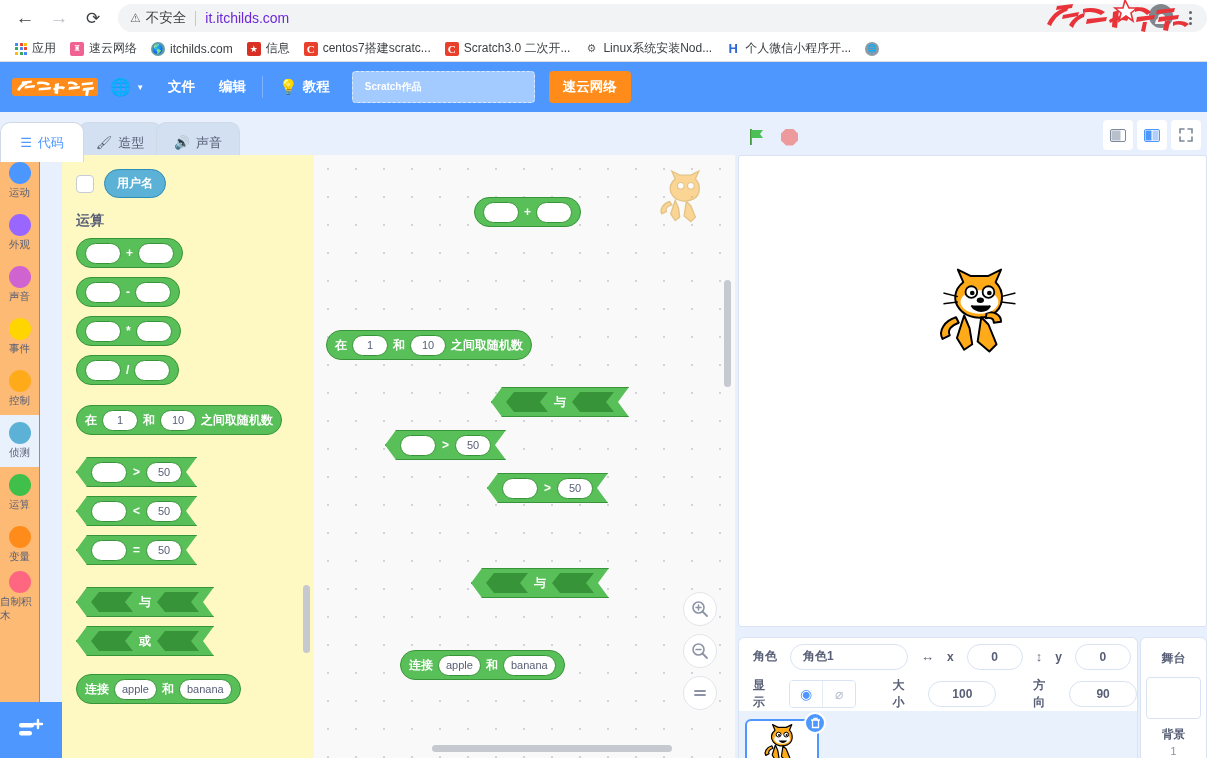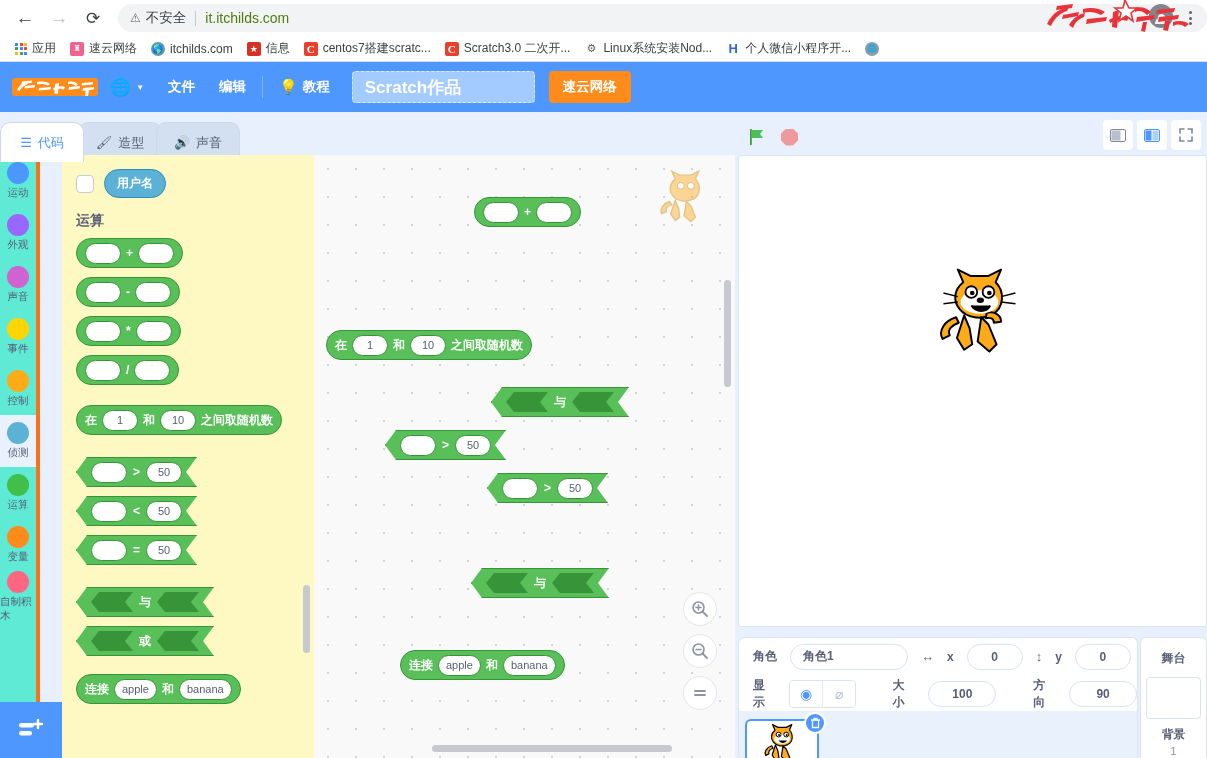--- a/index.html
+++ b/index.html
@@ -16,21 +16,21 @@
   .nav-btn { width: 34px; height: 30px; display: flex; align-items: center; justify-content: center;
              color: #5f6368; font-size: 19px; cursor: pointer; }
   .nav-btn.back { margin-left: 8px; color: #3c4043; }
   .nav-btn.fwd { color: #bdc1c6; }
   .nav-btn.reload { font-size: 17px; color: #3c4043; }
   .omnibox { margin-left: 8px; height: 28px; flex: 1; background: #f1f3f4; border-radius: 14px;
              display: flex; align-items: center; padding: 0 12px; max-width: 1100px; }
   .warn-ico { color: #5f6368; font-size: 12px; margin-right: 5px; }
   .warn-txt { font-size: 13.5px; color: #3c4043; }
   .omni-sep { width: 1px; height: 15px; background: #c6c8ca; margin: 0 9px; }
-  .omni-url { font-size: 14px; color: #4d7c0f; }
+  .omni-url { font-size: 14px; color: #6d28d9; }
   .kebab { position: absolute; right: 4px; top: 4px; width: 26px; height: 28px;
            display: flex; flex-direction: column; align-items: center; justify-content: center; gap: 2.5px; }
   .kebab i { width: 3px; height: 3px; border-radius: 50%; background: #5f6368; display: block; }
 
   .bm-row { position: absolute; left: 0; top: 36px; width: 1207px; height: 26px;
             display: flex; align-items: center; border-bottom: 1px solid #dadce0; }
   .bm { display: flex; align-items: center; gap: 5px; padding: 0 7px; height: 22px;
         font-size: 12px; color: #3c4043; white-space: nowrap; cursor: pointer; }
   .bm:first-child { margin-left: 8px; }
   .apps-grid { display: grid; grid-template-columns: repeat(3, 3px); grid-template-rows: repeat(3, 3px);
@@ -73,21 +73,21 @@
              justify-content: center; }
   .mb-item { display: flex; align-items: center; gap: 5px; padding: 0 12px; height: 50px;
              color: #fff; font-size: 13.5px; font-weight: bold; cursor: pointer; }
   .mb-globe { font-size: 17px; font-weight: normal; }
   .mb-caret { font-size: 8px; }
   .mb-div { width: 1px; height: 22px; background: rgba(255,255,255,.28); margin: 0 4px; }
   .bulb { font-size: 15px; }
   .proj-name { margin-left: 10px; width: 183px; height: 32px; border-radius: 4px;
                border: 1px dashed rgba(255,255,255,.6); background: #a3cbff;
                display: flex; align-items: center; padding: 0 12px;
-               color: #fff; font-size: 17px; font-weight: bold; }
+               color: #fff; font-size: 10px; font-weight: bold; }
   .mb-orange { margin-left: 14px; height: 32px; background: #ff8c1a; border-radius: 4px;
                display: flex; align-items: center; padding: 0 14px; color: #fff;
                font-size: 13.5px; font-weight: bold; cursor: pointer; }
   .mb-orange.sm { }
 
   
   .gui { position: absolute; left: 0; top: 112px; width: 1207px; height: 646px; background: #e8f0fe; }
 
   
   .tabs { position: absolute; left: 0; top: 0; height: 50px; display: flex; align-items: flex-end; }
@@ -104,21 +104,21 @@
   .flag { margin-left: 12px; cursor: pointer; }
   .stopsign { margin-left: 14px; width: 17px; height: 17px; background: #ec9a9c; cursor: pointer;
               clip-path: polygon(30% 0,70% 0,100% 30%,100% 70%,70% 100%,30% 100%,0 70%,0 30%); }
   .size-ctrls { position: absolute; right: 6px; top: 8px; display: flex; gap: 4px; }
   .sz { width: 30px; height: 30px; background: #fff; border-radius: 4px;
         display: flex; align-items: center; justify-content: center; cursor: pointer; }
   .sz.sel svg rect.f { fill: #4d97ff; }
 
   
   .catcol { position: absolute; left: 0; top: 43px; width: 40px; height: 603px;
-            background: #5eead4; border-right: 4px solid #f97316; }
+            background: #fdba74; border-right: 1px solid #f97316; }
   .cat { height: 52px; display: flex; flex-direction: column; align-items: center;
          justify-content: center; gap: 2px; cursor: pointer; }
   .cat.sel { background: #e9f1fc; }
   .cat .dot { width: 22px; height: 22px; border-radius: 50%; }
   .cat .lbl { font-size: 10.5px; color: #575e75; }
   .addext { position: absolute; left: 0; bottom: 0; width: 62px; height: 56px; background: #4d97ff;
             display: flex; align-items: center; justify-content: center; cursor: pointer; }
 
   
   .palette { position: absolute; left: 62px; top: 43px; width: 252px; height: 603px;

